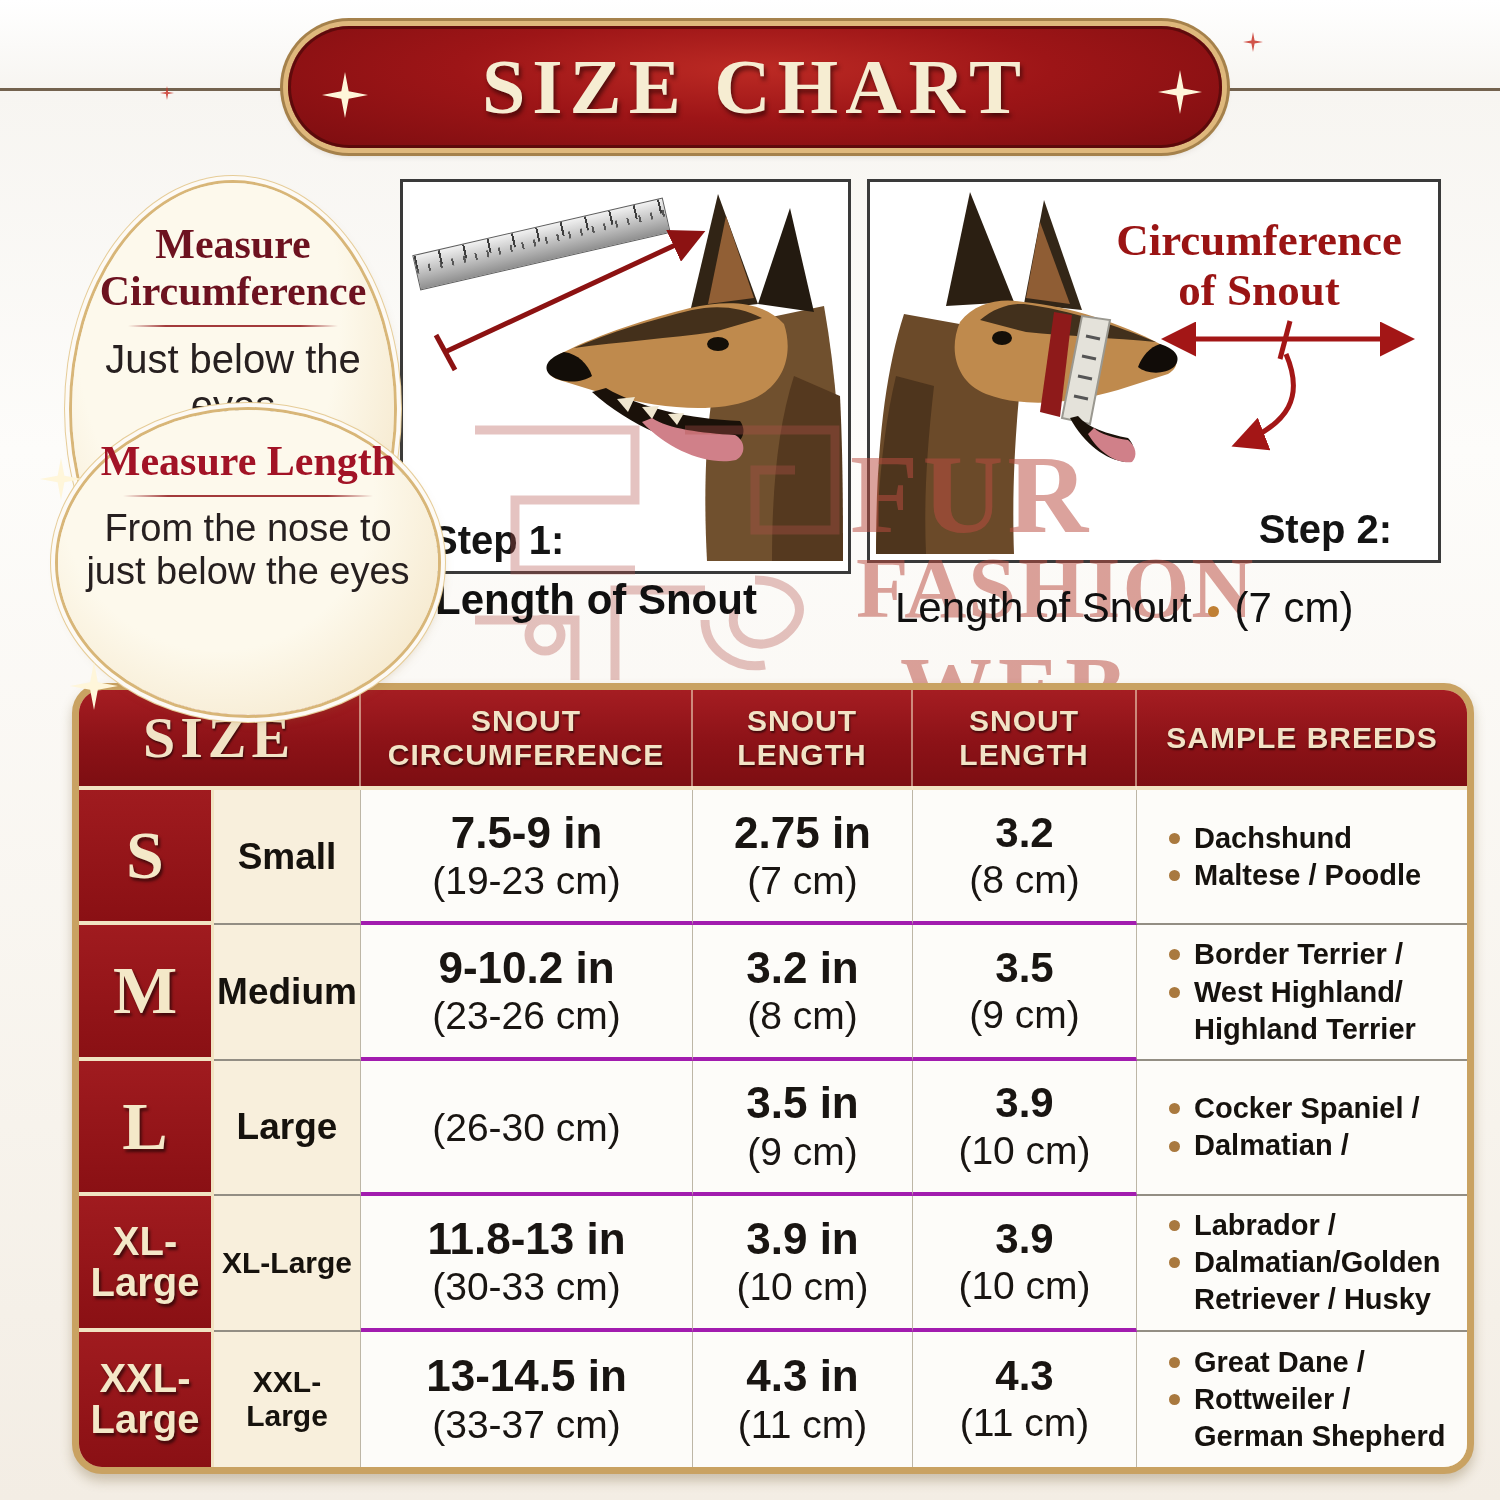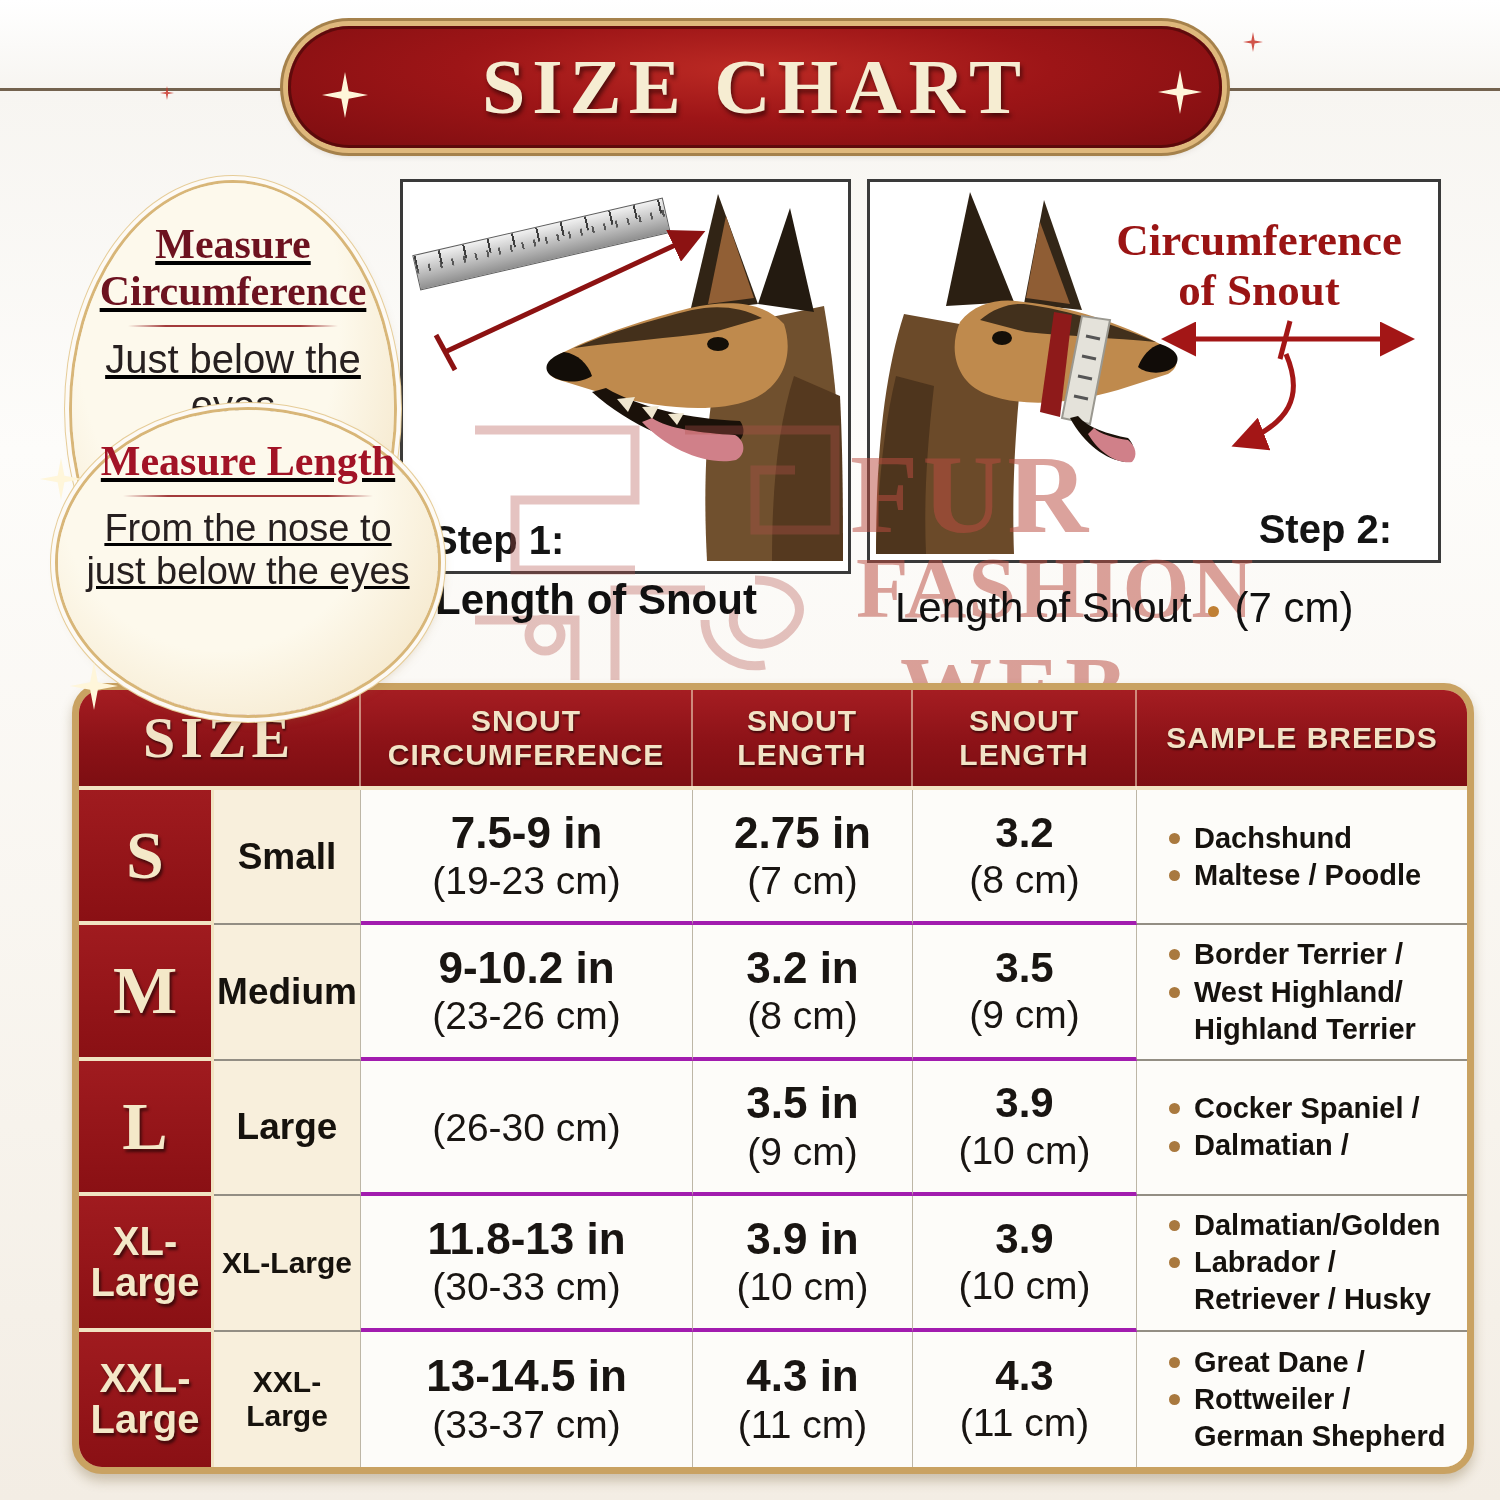--- a/index.html
+++ b/index.html
@@ -17,21 +17,21 @@
     letter-spacing:7px;text-shadow:2px 4px 4px rgba(40,5,5,.65);}
   .star{position:absolute;background:#fff6da;
     clip-path:polygon(50% 0%,58% 42%,100% 50%,58% 58%,50% 100%,42% 58%,0% 50%,42% 42%);
     filter:drop-shadow(0 0 6px rgba(255,240,185,.95));z-index:7;}
   .star.red{background:#c9362c;filter:none;opacity:.85;}
 
   
   .bubble{position:absolute;border-radius:50%;text-align:center;
     background:radial-gradient(ellipse at 42% 28%,#fdf9ec 50%,#f6ead0 80%,#efdfbe 100%);
     box-shadow:0 0 0 3px #d8b678,0 0 0 7px rgba(255,255,255,.9),0 0 0 8px #e6cc97,3px 5px 12px rgba(140,110,55,.35);
-    display:flex;flex-direction:column;align-items:flex-start;text-decoration:underline;}
+    display:flex;flex-direction:column;align-items:flex-start;}
   .bubble1{left:72px;top:183px;width:322px;height:452px;padding-top:0;z-index:5;justify-content:flex-start;}
   .bubble1 .bub-inner{padding-top:38px;}
   .bubble2{left:58px;top:410px;width:380px;height:305px;z-index:6;justify-content:flex-start;}
   .bubble2 .bub-inner{padding-top:28px;}
   .bub-title{font-family:"Liberation Serif",serif;font-weight:bold;font-size:42px;line-height:1.12;color:#6d1220;}
   .bubble2 .bub-title{color:#a21326;}
   .bub-div{width:210px;height:2px;margin:10px auto 10px auto;
     background:linear-gradient(90deg,rgba(160,50,50,0),#a33b3b 18%,#a33b3b 82%,rgba(160,50,50,0));}
   .bubble2 .bub-div{width:250px;}
   .bub-body{font-size:40px;line-height:1.14;color:#272020;padding:0 26px;}
@@ -311,25 +311,25 @@
           <div class="main">3.9 in</div>
           <div class="sub">(10 cm)</div>
         </div>
         <div class="cell val val3">
           <div class="main">3.9</div>
           <div class="sub">(10 cm)</div>
         </div>
         <div class="cell breeds">
           <div class="bline">
             <span class="dot"></span>
+            <span>Labrador /</span>
+          </div>
+          <div class="bline">
+            <span class="dot"></span>
             <span>Dalmatian/Golden</span>
-          </div>
-          <div class="bline">
-            <span class="dot"></span>
-            <span>Labrador /</span>
           </div>
           <div class="bline">
             <span class="dot ghost"></span>
             <span>Retriever / Husky</span>
           </div>
         </div>
         <div class="cell letter multi lastrow">XXL-
 Large</div>
         <div class="cell name small lastrow">XXL-Large</div>
         <div class="cell val lastrow">

